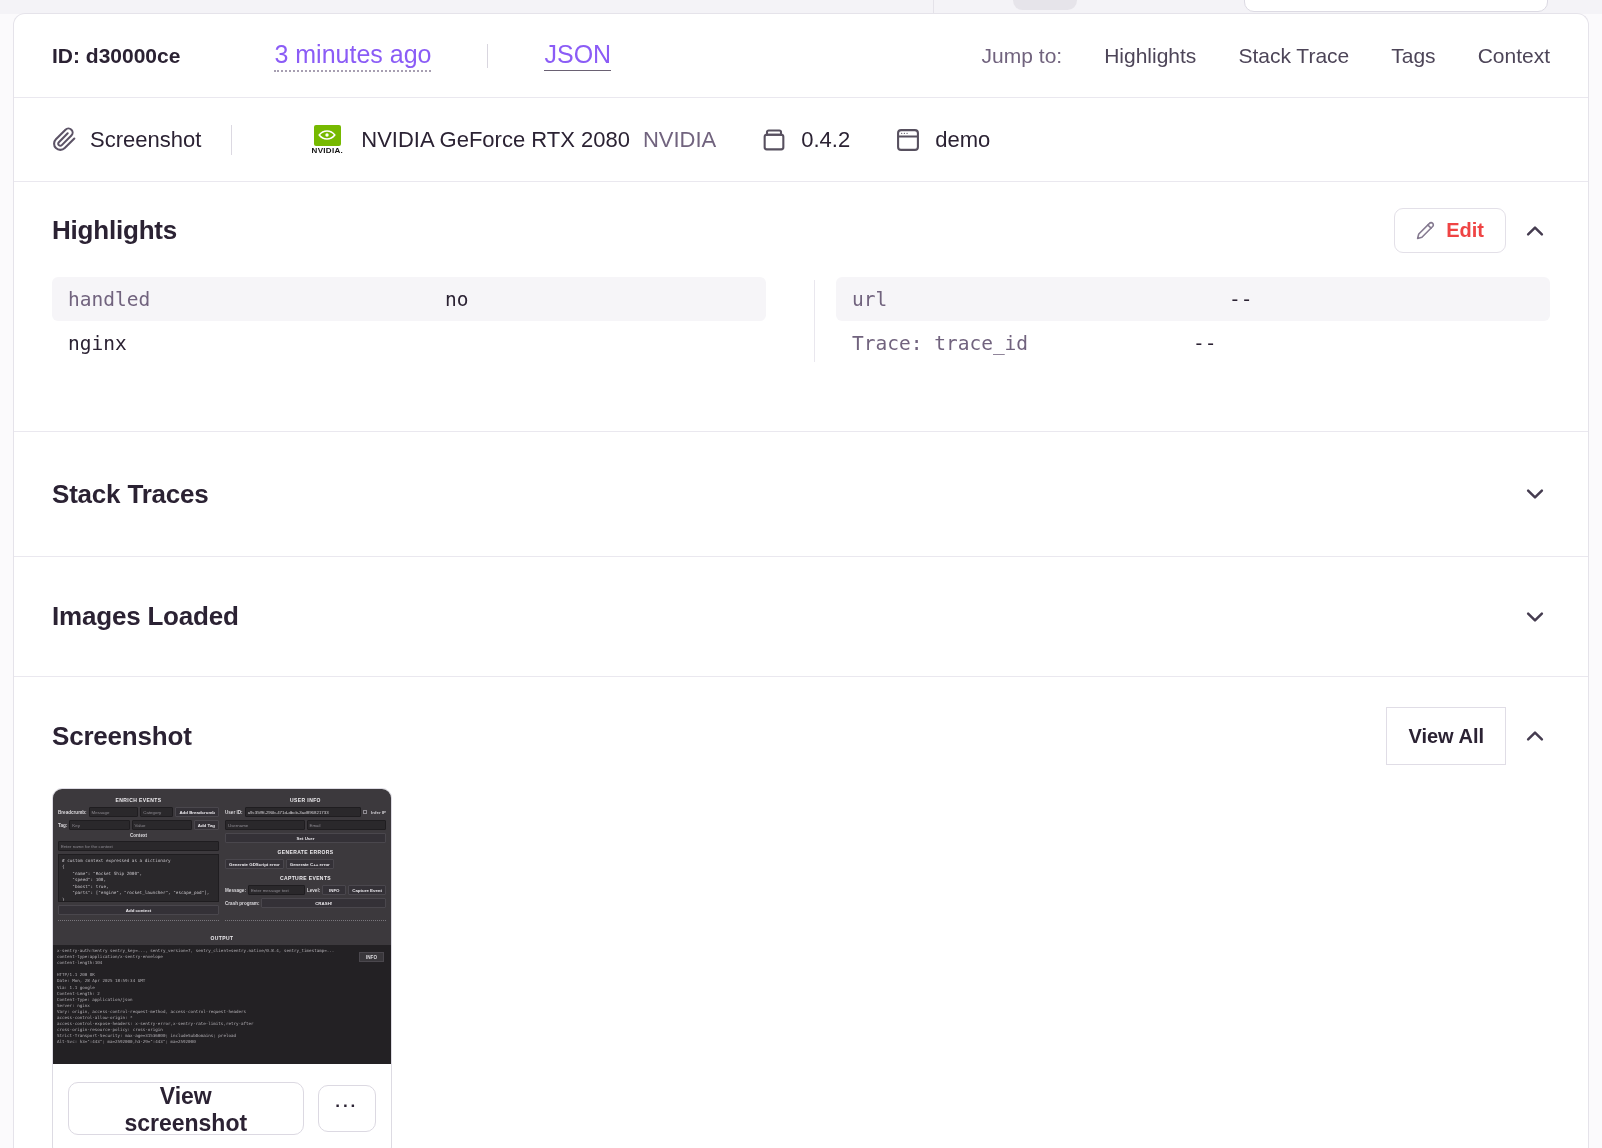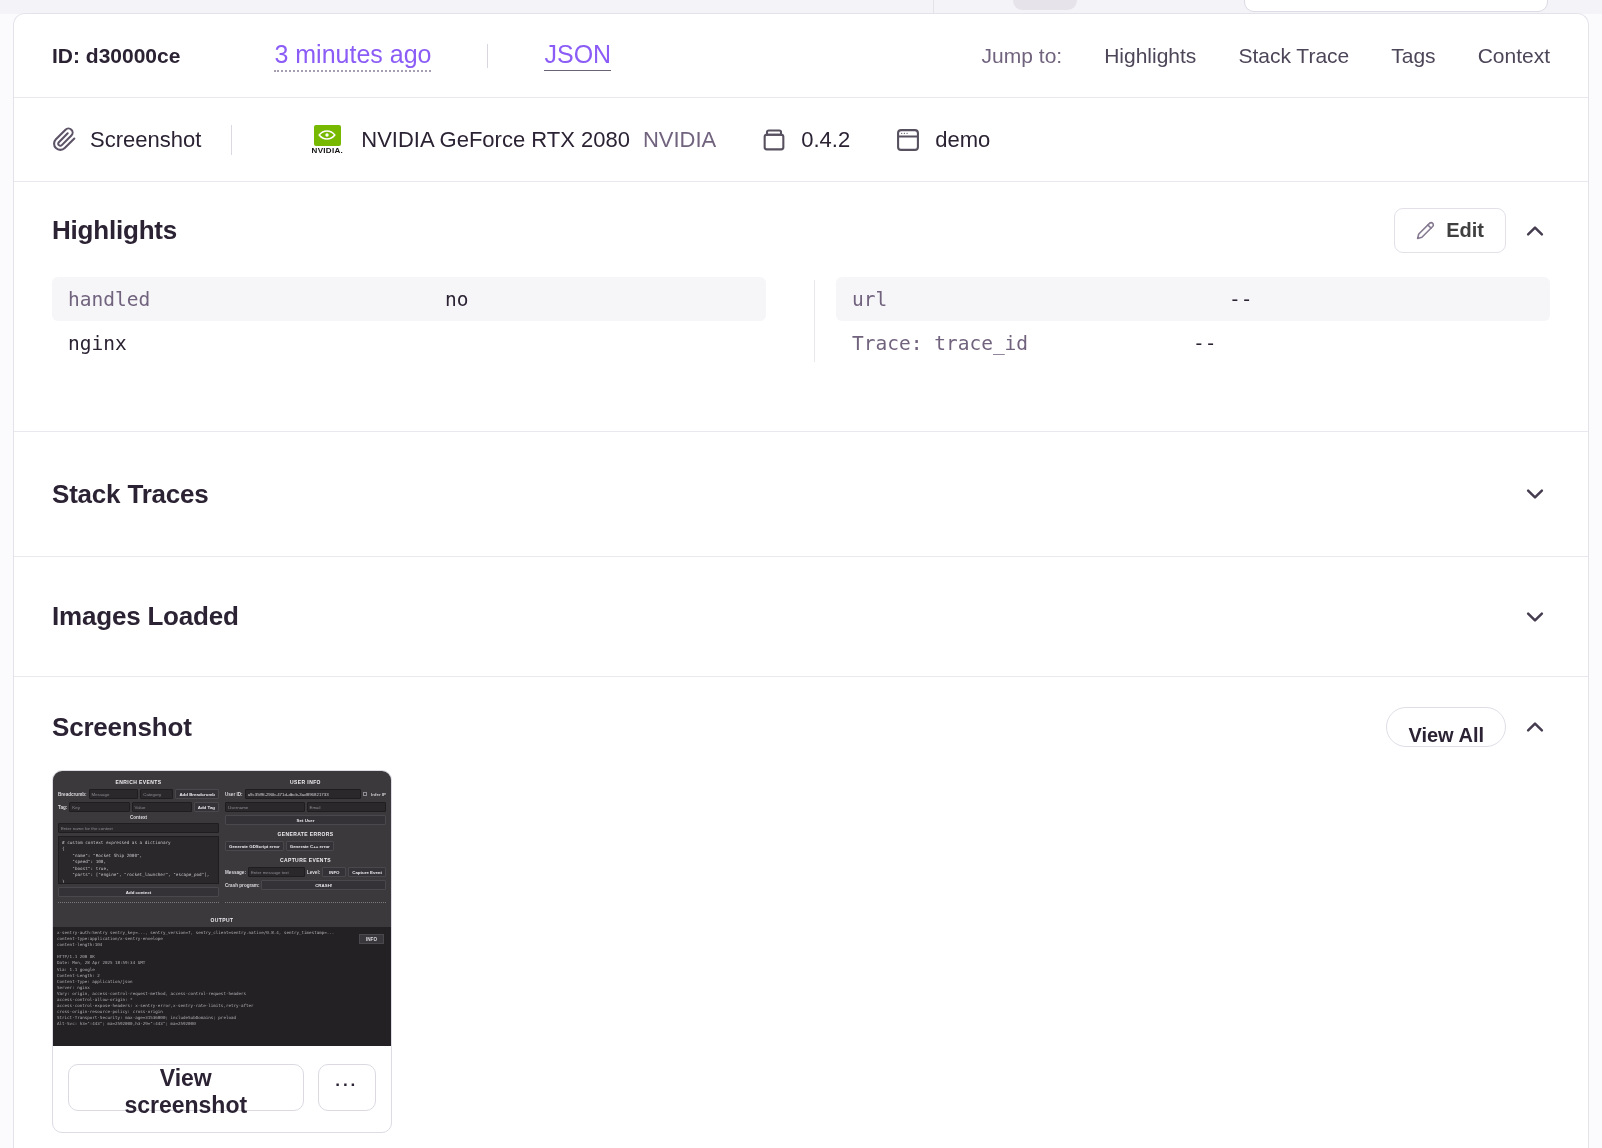--- a/index.html
+++ b/index.html
@@ -49,44 +49,44 @@
 
   
   .sec-h { font-size:26px; font-weight:700; color:#2b2233; letter-spacing:-.2px; }
   .chev-btn { background:none; border:none; cursor:pointer; padding:4px; display:flex; align-items:center; }
 
   
   .highlights { height:249px; padding:26px 38px 0; }
   .hl-top { display:flex; align-items:center; justify-content:space-between; }
   .hl-actions { display:flex; align-items:center; gap:14px; }
   .edit-btn { display:flex; align-items:center; gap:11px; height:45px; padding:0 21px;
-    background:#fff; border:1px solid #e3e0e8; border-radius:9px; color:#404040;
+    background:#fff; border:1px solid #e3e0e8; border-radius:9px; color:#ef4444;
     font-size:20px; font-weight:600; font-family:inherit; cursor:pointer; }
   .kv-grid { margin-top:24px; display:grid; grid-template-columns:1fr 1fr; column-gap:70px; position:relative; }
   .kv-grid::after { content:""; position:absolute; left:calc(50% + 13px); top:3px; bottom:3px; width:1px; background:#e9e7ee; }
   .kv-row { display:flex; align-items:center; height:44px; padding:0 16px; border-radius:6px;
     font-family:"DejaVu Sans Mono","Liberation Mono",monospace; font-size:19.5px; }
   .kv-row.stripe { background:#f6f5f8;gap:36px; }
   .kv-key { flex:0 0 50%; color:#71637e; }
   .kv-val { color:#2b2233; }
 
   
   .collapsed { display:flex; align-items:center; justify-content:space-between; padding:0 38px; }
   .collapsed.h124 { height:124px; }
   .collapsed.h119 { height:119px; }
 
   
   .shot { padding:30px 38px 0; }
   .shot-top { display:flex; align-items:center; justify-content:space-between; }
-  .viewall-btn { height:40px; padding:16px 21px; background:#fff; border:1px solid #e0dde6; border-radius:20px;
+  .viewall-btn { height:58px; padding:16px 21px; background:#fff; border:1px solid #e0dde6; border-radius:0;
     font-size:20px; font-weight:700; color:#2b2233; font-family:inherit; cursor:pointer; }
   .shot-card { margin-top:23px; width:340px; border:1px solid #dddbe3; border-radius:10px; background:#fff; }
   .shot-img { height:275px; background:#3c393d; border-radius:9px 9px 0 0; position:relative; overflow:hidden; cursor:pointer; }
   .shot-actions { display:flex; align-items:center; gap:14px; padding:18px 15px 21px; }
-  .view-shot-btn { height:47px; padding:0 27px; background:#fff; border:1px solid #dcd9e2; border-radius:10px;
+  .view-shot-btn { height:53px; padding:0 27px; background:#fff; border:1px solid #dcd9e2; border-radius:10px;
     font-size:23px; font-weight:700; color:#2b2233; font-family:inherit; cursor:pointer; }
   .more-btn { height:47px; width:59px; background:#fff; border:1px solid #dcd9e2; border-radius:10px;
     font-size:17px; font-weight:700; color:#2b2233; letter-spacing:2px; cursor:pointer;
     display:flex; align-items:center; justify-content:center; padding-bottom:6px; }
 
   
   .app { position:absolute; top:5px; left:5px; right:5px; display:flex; gap:6px; }
   .panel { flex:1; display:flex; flex-direction:column; gap:3px; border-bottom:1px dotted #7a777d; padding-bottom:5px; }
   .t-title { text-align:center; color:#efedf0; font-weight:700; font-size:5px; letter-spacing:.4px; margin:3px 0 1px; }
   .t-row { display:flex; gap:2px; align-items:stretch; }

